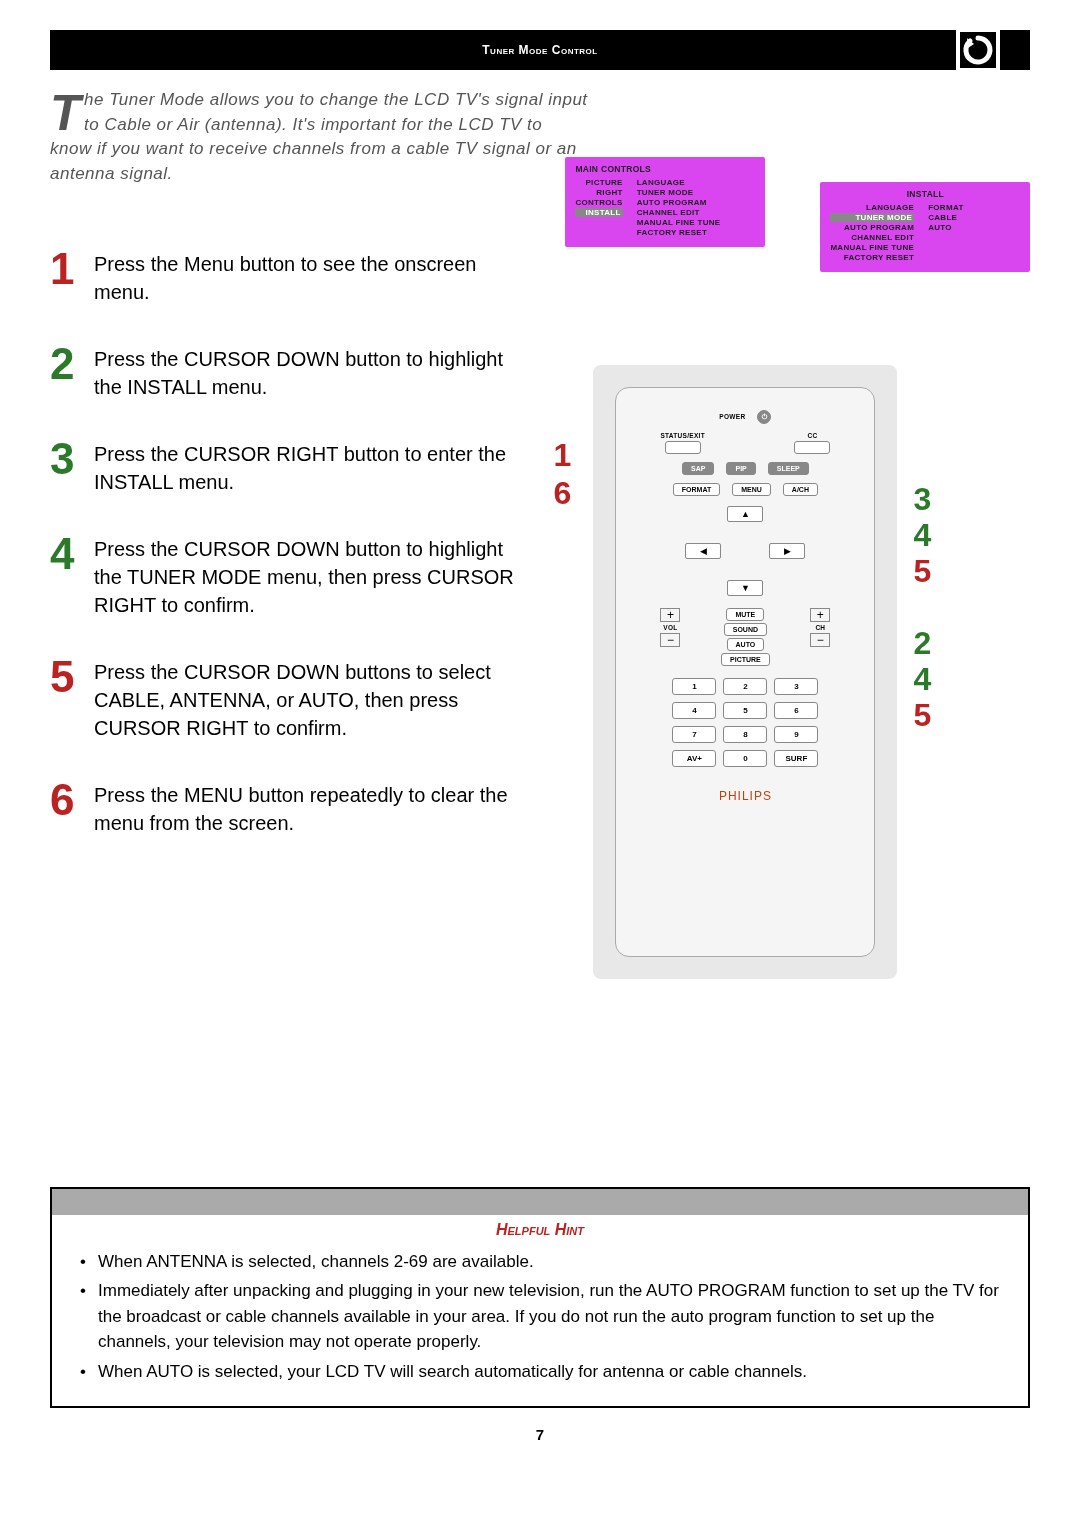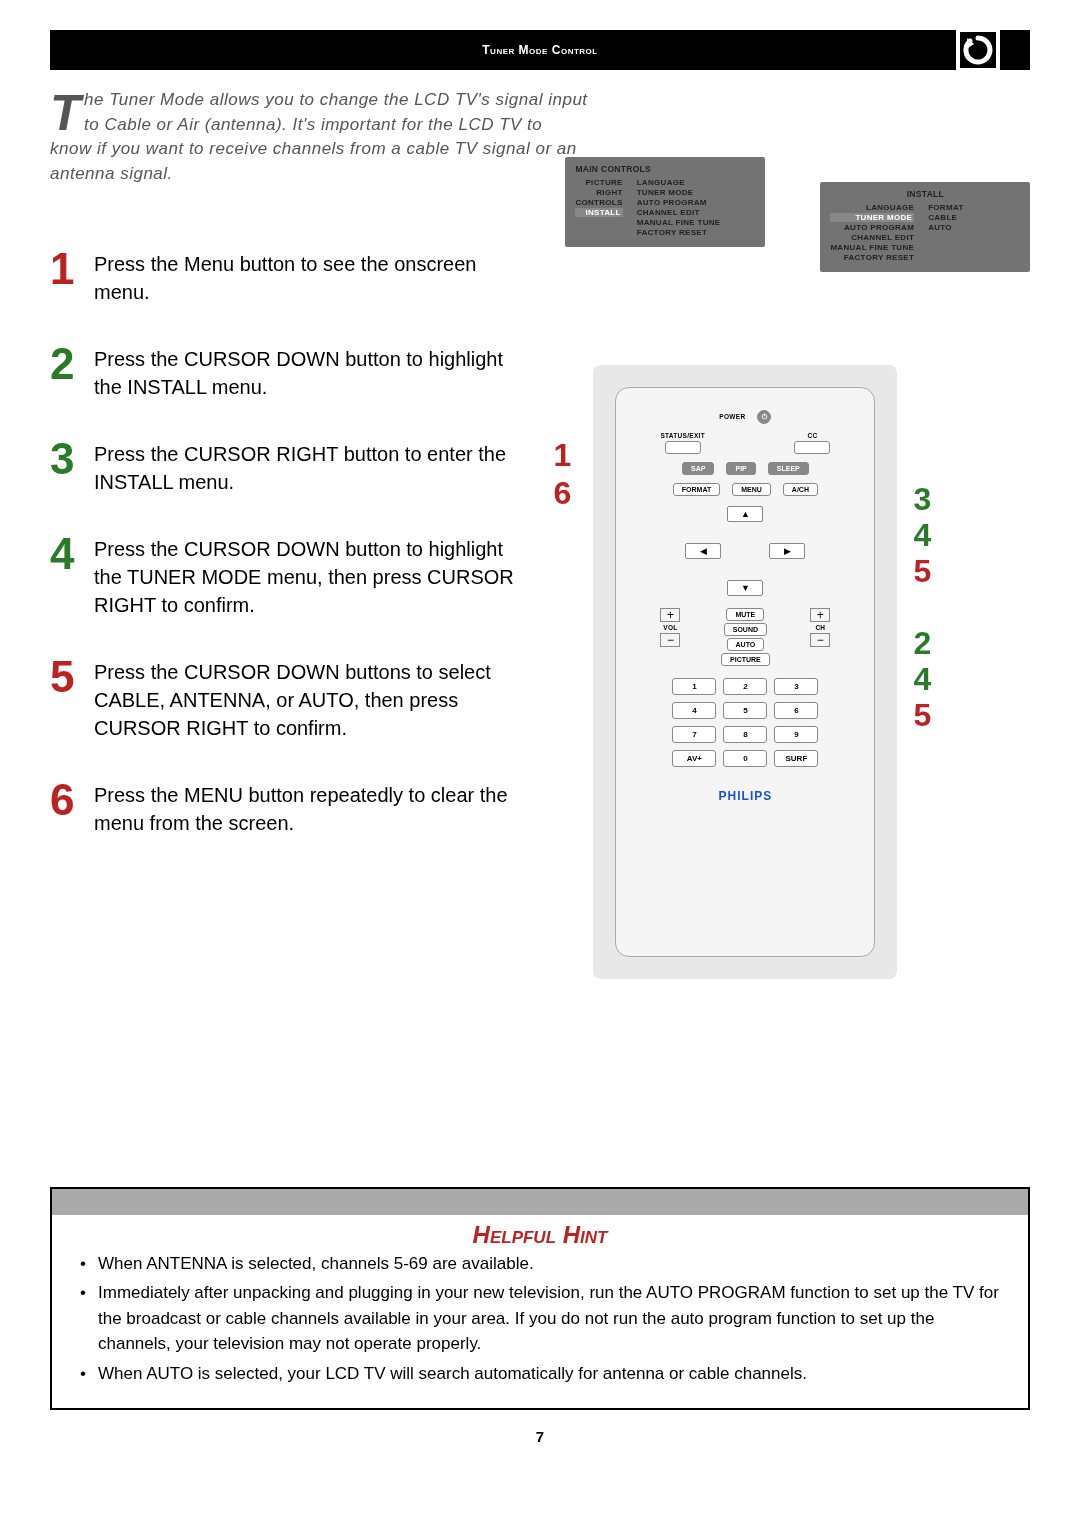--- a/index.html
+++ b/index.html
@@ -13,21 +13,21 @@
   .intro .dropcap { float: left; font-size: 50px; line-height: 0.85; font-weight: bold; color: #555; padding-right: 3px; padding-top: 4px; font-style: italic; }
   .main-row { display: flex; margin-top: 60px; }
   .steps { width: 48%; }
   .step { display: flex; margin-bottom: 36px; }
   .step-num { width: 44px; flex-shrink: 0; font-size: 44px; font-weight: bold; color: #666; line-height: 1; }
   .step-num.red { color: #bb2222; }
   .step-num.green { color: #2a7a2a; }
   .step-text { font-size: 20px; line-height: 1.4; padding-top: 3px; }
   .right-col { width: 52%; position: relative; }
   .menu-screens { position: absolute; top: -90px; left: 45px; right: -30px; }
-  .screen { background: #737373; border-radius: 2px; font-size: 8.5px; font-weight: bold; padding: 7px 10px 10px 10px; color:#222; letter-spacing:0.3px; }
+  .screen { background: #d946ef; border-radius: 2px; font-size: 8.5px; font-weight: bold; padding: 7px 10px 10px 10px; color:#222; letter-spacing:0.3px; }
   .screen-title { font-size: 8.5px; margin-bottom:4px;}
   .screen-cols { display: flex; gap: 14px; }
   .screen-col { display: flex; flex-direction: column; gap: 1px; font-size: 8px; }
   .screen-col.left { text-align: right; }
   .screen-item { white-space: nowrap; }
   .screen-item.hl { background:#888; color:#fff; padding:0 2px;}
   .screens-wrap { display:flex; gap:55px; align-items:flex-start;}
   .remote-wrap { position: relative; margin-top: 140px; margin-left: 95px; width: 260px; height: 570px; }
   .remote-bg { position:absolute; top:-22px; left:-22px; right:-22px; bottom:-22px; background:#e8e8e8; border-radius:8px;}
   .remote { position: absolute; inset:0; border: 1px solid #aaa; border-radius: 14px; background: #f5f5f5; display:flex; flex-direction:column; align-items:center; padding:18px 14px;}
@@ -40,27 +40,27 @@
   .remote .navpad .up { top:0; left:42px;}
   .remote .navpad .down { bottom:0; left:42px;}
   .remote .navpad .left { top:37px; left:0;}
   .remote .navpad .right { top:37px; right:0;}
   .remote .volch { display:flex; justify-content:space-between; width:170px; margin:6px 0;}
   .remote .volch .col { display:flex; flex-direction:column; align-items:center; gap:2px;}
   .remote .volch .mid { display:flex; flex-direction:column; align-items:center; gap:2px; font-size:6.5px; font-weight:bold;}
   .remote .volch .pm { width:20px; height:14px; border:1px solid #888; display:flex; align-items:center; justify-content:center; font-size:12px;}
   .remote .numpad { display:grid; grid-template-columns: repeat(3, 44px); gap:7px; margin:6px 0;}
   .remote .numpad .btn { padding:3px 0; font-size:8px;}
-  .remote .brand { margin-top:16px; font-size:12px; font-weight:bold; letter-spacing:1px; color:#1d4ed8;}
+  .remote .brand { margin-top:16px; font-size:12px; font-weight:normal; letter-spacing:1px; color:#c2410c;}
   .small-lbl { font-size:6.5px; font-weight:bold; text-align:center; letter-spacing:0.3px; }
   .callout { position:absolute; font-size:32px; font-weight:bold; color:#2a7a2a;}
   .callout.red { color:#bb2222; }
   .hint-box { border: 2px solid #000; margin-top: 230px; padding: 0; }
   .hint-bar { background: #aaa; height: 26px; }
-  .hint-title { text-align:center; font-size: 24px; font-style: italic; color: #bb2222; font-weight: bold; font-variant: small-caps; margin: 6px 0 2px 0;}
+  .hint-title { text-align:center; font-size: 16px; font-style: italic; color: #bb2222; font-weight: bold; font-variant: small-caps; margin: 6px 0 10px 0;}
   .hint-list { padding: 0 28px 18px 28px; font-size: 17px; line-height: 1.5;}
   .hint-list li { list-style: none; position: relative; padding-left: 18px; margin-bottom: 4px;}
   .hint-list li::before { content:"•"; position:absolute; left:0; }
   .page-num { text-align:center; font-weight:bold; font-size:15px; margin-top:18px;}
   .smallcaps { font-variant: small-caps; }
 </style>
 </head>
 <body>
 
 <div class="page">
@@ -230,21 +230,21 @@
         <div class="callout" style="right:-56px; top:274px;">4</div>
         <div class="callout red" style="right:-56px; top:310px;">5</div>
       </div>
     </div>
   </div>
 
   <div class="hint-box">
     <div class="hint-bar"></div>
     <div class="hint-title smallcaps">Helpful Hint</div>
     <ul class="hint-list">
-      <li>When ANTENNA is selected, channels 5-69 are available.</li>
+      <li>When ANTENNA is selected, channels 2-69 are available.</li>
       <li>Immediately after unpacking and plugging in your new television, run the AUTO PROGRAM function to set up the TV for the broadcast or cable channels available in your area. If you do not run the auto program function to set up the channels, your television may not operate properly.</li>
       <li>When AUTO is selected, your LCD TV will search automatically for antenna or cable channels.</li>
     </ul>
   </div>
 
   <div class="page-num">7</div>
 
 </div>
 
 </body></html>

